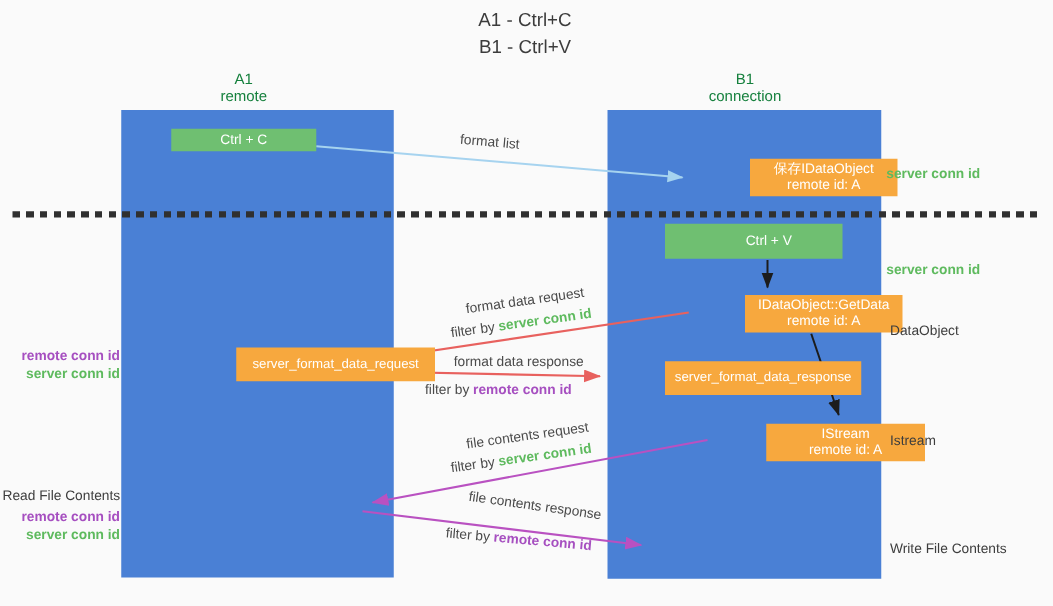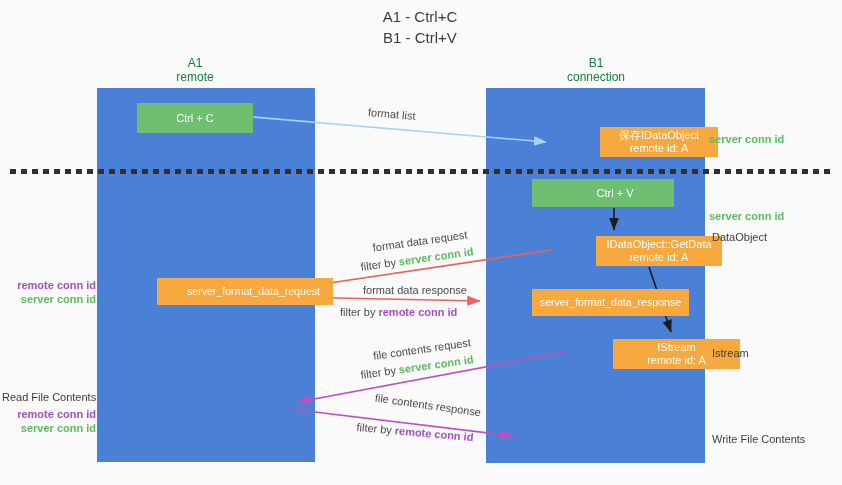--- a/index.html
+++ b/index.html
@@ -79,21 +79,21 @@
     </defs>
     <line x1="253" y1="117" x2="546" y2="142" stroke="#a6d3ef" stroke-width="1.6" marker-end="url(#m-blue)"></line>
     <line x1="614" y1="208" x2="614" y2="230" stroke="#1c1c1c" stroke-width="1.6" marker-end="url(#m-black)"></line>
     <line x1="551" y1="250" x2="296" y2="288" stroke="#e8615e" stroke-width="1.7" marker-end="url(#m-red)"></line>
     <line x1="288" y1="297" x2="480" y2="301" stroke="#e8615e" stroke-width="1.7" marker-end="url(#m-red)"></line>
     <line x1="649" y1="267" x2="671" y2="332" stroke="#1c1c1c" stroke-width="1.6" marker-end="url(#m-black)"></line>
     <line x1="566" y1="352" x2="298" y2="402" stroke="#b951c1" stroke-width="1.7" marker-end="url(#m-purple)"></line>
     <line x1="290" y1="409" x2="513" y2="436" stroke="#b951c1" stroke-width="1.7" marker-end="url(#m-purple)"></line>
   </svg>
 
-  <div class="node green z4" style="left:137px;top:103px;width:116px;height:30px;">
+  <div class="node green z4" style="left:137px;top:103px;width:116px;height:18px;">
     <div>Ctrl + C</div>
   </div>
 
   <div class="node orange z4" style="left:555px;top:127px;width:118px;height:30px;">
     <div>保存IDataObject</div>
     <div>remote id: A</div>
   </div>
 
   <div class="node green z4" style="left:532px;top:179px;width:118px;height:28px;padding-left:24px;">
     <div>Ctrl + V</div>
@@ -102,33 +102,33 @@
   <div class="node orange z4" style="left:551px;top:236px;width:126px;height:30px;align-items:center;">
     <div>IDataObject::GetData</div>
     <div>remote id: A</div>
   </div>
 
   <div class="node orange z4" style="left:568px;top:339px;width:127px;height:30px;">
     <div>IStream</div>
     <div>remote id: A</div>
   </div>
 
-  <div class="node orange z4" style="left:112px;top:278px;width:159px;height:27px;padding-left:17px;">
+  <div class="node orange z4" style="left:144px;top:278px;width:159px;height:27px;">
     <div class="small">server_format_data_request</div>
   </div>
 
   <div class="node orange z4" style="left:487px;top:289px;width:157px;height:27px;">
     <div class="small">server_format_data_response</div>
   </div>
 
 
 
   <div class="lbl green-t z4" style="left:709px;top:133px;">server conn id</div>
   <div class="lbl green-t z4" style="left:709px;top:210px;">server conn id</div>
-  <div class="lbl z4" style="left:712px;top:231px;">DataObject</div>
+  <div class="lbl z4" style="left:712px;top:259px;">DataObject</div>
   <div class="lbl z4" style="left:712px;top:347px;">Istream</div>
   <div class="lbl z4" style="left:712px;top:433px;">Write File Contents</div>
 
   <div class="lbl r-align lh14 z4" style="left:8px;top:278px;width:88px;">
     <div class="purple-t">remote conn id</div>
     <div class="green-t">server conn id</div>
   </div>
   <div class="lbl r-align z4" style="left:2px;top:391px;width:94px;">Read File Contents</div>
   <div class="lbl r-align lh14 z4" style="left:8px;top:407px;width:88px;">
     <div class="purple-t">remote conn id</div>

